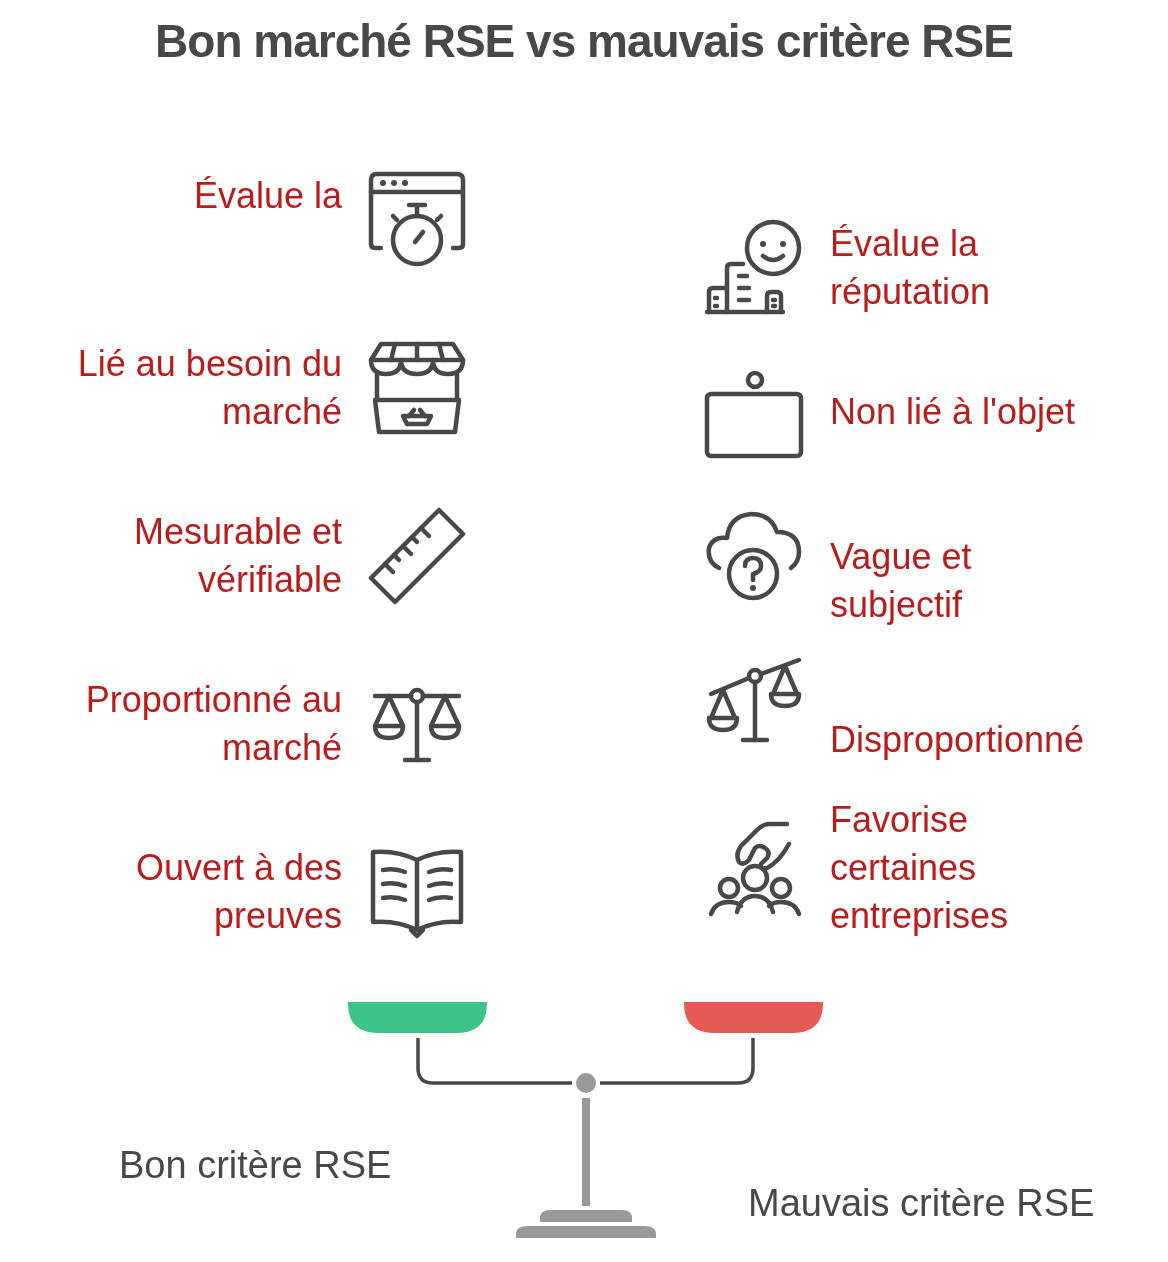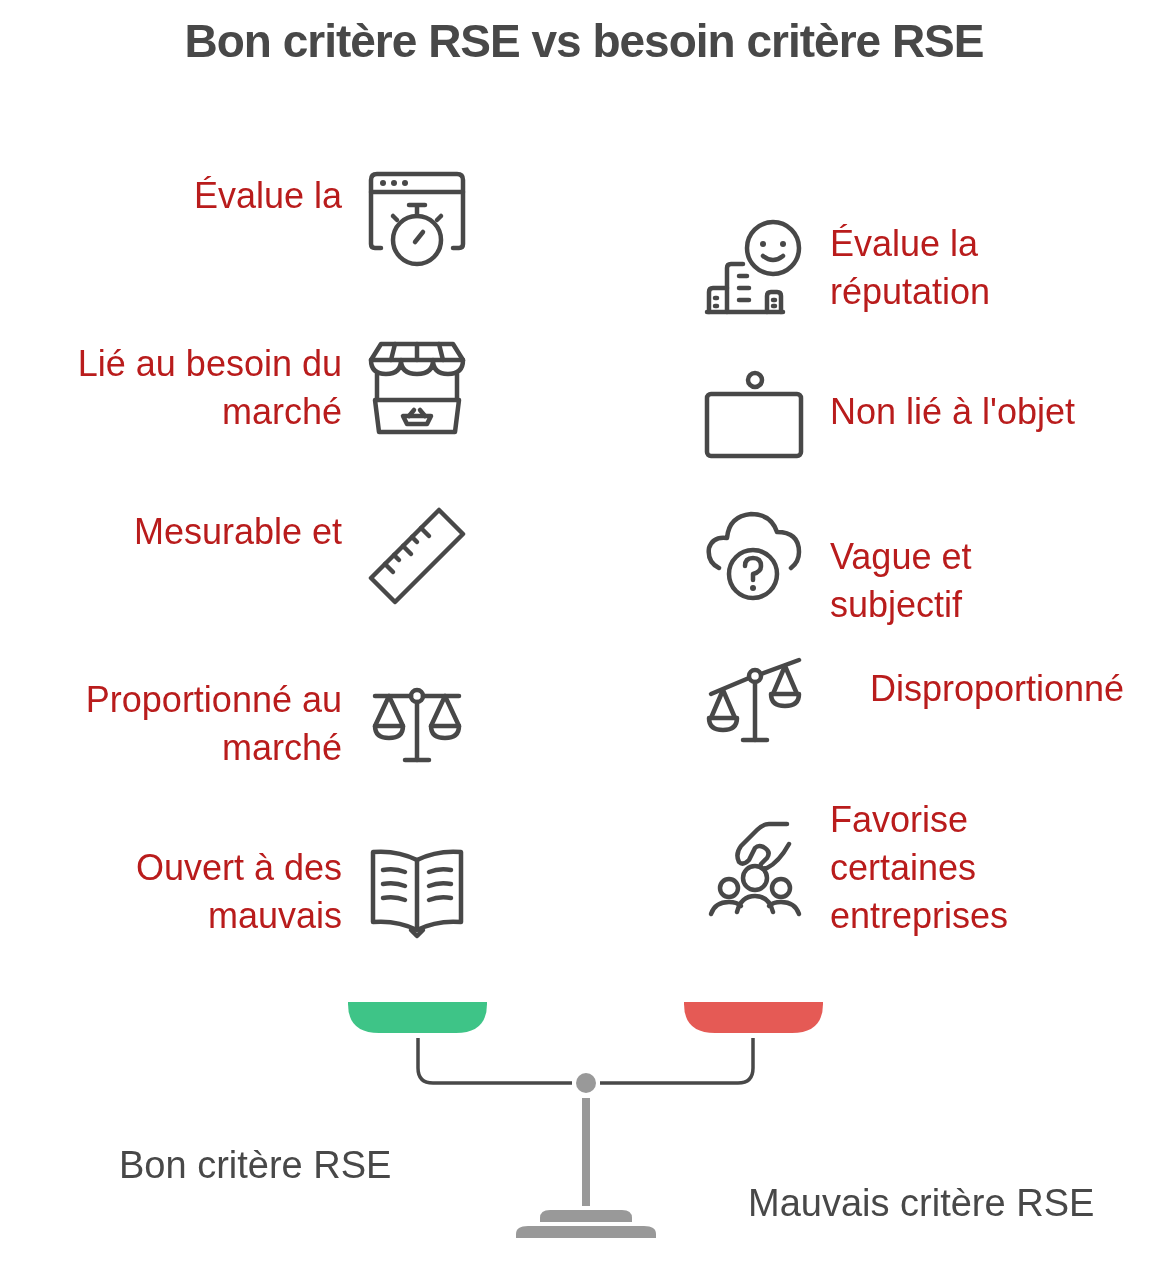--- a/index.html
+++ b/index.html
@@ -14,21 +14,21 @@
     .icon { position: absolute; width: 100px; height: 100px; }
     .icon svg { width: 100%; height: 100%; overflow: visible; }
     .icon svg * { fill: none; stroke: #484848; stroke-width: 4.5; stroke-linecap: round; stroke-linejoin: round; }
     .icon svg .fill { fill: #484848; stroke: none; }
     .bottom-lbl { position: absolute; top: 1144px; font-size: 38px; color: #484848; white-space: nowrap; }
     .scale { position: absolute; left: 0; top: 0; width: 1168px; height: 1262px; pointer-events: none; }
   </style>
 </head>
 <body>
 
-<div class="title">Bon critère RSE vs besoin critère RSE</div>
+<div class="title">Bon marché RSE vs mauvais critère RSE</div>
 
 <div class="lbl left" style="top:172px;">
   <span>Évalue la</span>
 </div>
 <div class="icon" style="left:367px;top:170px;">
   <svg viewBox="0 0 100 100">
     <path d="M14 78 H8 Q4 78 4 74 V10 Q4 4 10 4 H90 Q96 4 96 10 V74 Q96 78 92 78 H86"></path>
     <line x1="4" y1="22" x2="96" y2="22"></line>
     <circle class="fill" cx="16" cy="13" r="3"></circle>
     <circle class="fill" cx="27" cy="13" r="3"></circle>
@@ -56,20 +56,21 @@
     <line x1="10" y1="36" x2="10" y2="62"></line>
     <line x1="90" y1="36" x2="90" y2="62"></line>
     <path d="M8 62 H92 L88 94 H12 Z"></path>
     <path d="M36 78 H64 L60 86 H40 Z"></path>
     <path d="M42 78 L47 72 M58 78 L53 72"></path>
   </svg>
 </div>
 
 <div class="lbl left" style="top:508px;margin-left:10px;">
   <span>Mesurable et</span>
+  <span>vérifiable</span>
 </div>
 <div class="icon" style="left:367px;top:506px;">
   <svg viewBox="0 0 100 100">
     <path d="M4 72 L72 4 L96 28 L28 96 Z"></path>
     <line x1="18" y1="58" x2="26" y2="66"></line>
     <line x1="27" y1="49" x2="32" y2="54"></line>
     <line x1="36" y1="40" x2="44" y2="48"></line>
     <line x1="45" y1="31" x2="50" y2="36"></line>
     <line x1="54" y1="22" x2="62" y2="30"></line>
   </svg>
@@ -88,21 +89,21 @@
     <line x1="38" y1="84" x2="62" y2="84"></line>
     <path d="M22 20 L8 50 M22 20 L36 50"></path>
     <path d="M8 50 H36 Q36 62 22 62 Q8 62 8 50 Z"></path>
     <path d="M78 20 L64 50 M78 20 L92 50"></path>
     <path d="M64 50 H92 Q92 62 78 62 Q64 62 64 50 Z"></path>
   </svg>
 </div>
 
 <div class="lbl left" style="top:844px;">
   <span>Ouvert à des</span>
-  <span>mauvais</span>
+  <span>preuves</span>
 </div>
 <div class="icon" style="left:367px;top:846px;">
   <svg viewBox="0 0 100 100">
     <path d="M50 14 Q30 4 6 6 V76 Q30 74 50 84 Q70 74 94 76 V6 Q70 4 50 14 Z"></path>
     <line x1="50" y1="14" x2="50" y2="84"></line>
     <path d="M44 84 L50 90 L56 84"></path>
     <path d="M16 24 Q28 22 38 26"></path>
     <path d="M16 38 Q28 36 38 40"></path>
     <path d="M16 52 Q28 50 38 54"></path>
     <path d="M62 26 Q72 22 84 24"></path>
@@ -151,21 +152,21 @@
 </div>
 <div class="icon" style="left:705px;top:506px;">
   <svg viewBox="0 0 100 100">
     <path d="M14 62 Q2 56 4 42 Q8 30 22 32 Q24 10 46 8 Q66 8 72 26 Q94 26 94 46 Q94 56 86 62"></path>
     <circle cx="48" cy="68" r="24"></circle>
     <path d="M40 60 Q40 52 48 52 Q56 52 56 60 Q56 66 48 68 V74"></path>
     <circle class="fill" cx="48" cy="82" r="3"></circle>
   </svg>
 </div>
 
-<div class="lbl right" style="top:665px;margin-left:40px;">
+<div class="lbl right" style="top:716px;">
   <span>Disproportionné</span>
 </div>
 <div class="icon" style="left:705px;top:654px;">
   <svg viewBox="0 0 100 100">
     <line x1="6" y1="40" x2="44" y2="24"></line>
     <line x1="56" y1="20" x2="94" y2="6"></line>
     <circle cx="50" cy="22" r="6"></circle>
     <line x1="50" y1="28" x2="50" y2="86"></line>
     <line x1="38" y1="86" x2="62" y2="86"></line>
     <path d="M18 36 L6 64 M18 36 L30 64"></path>

